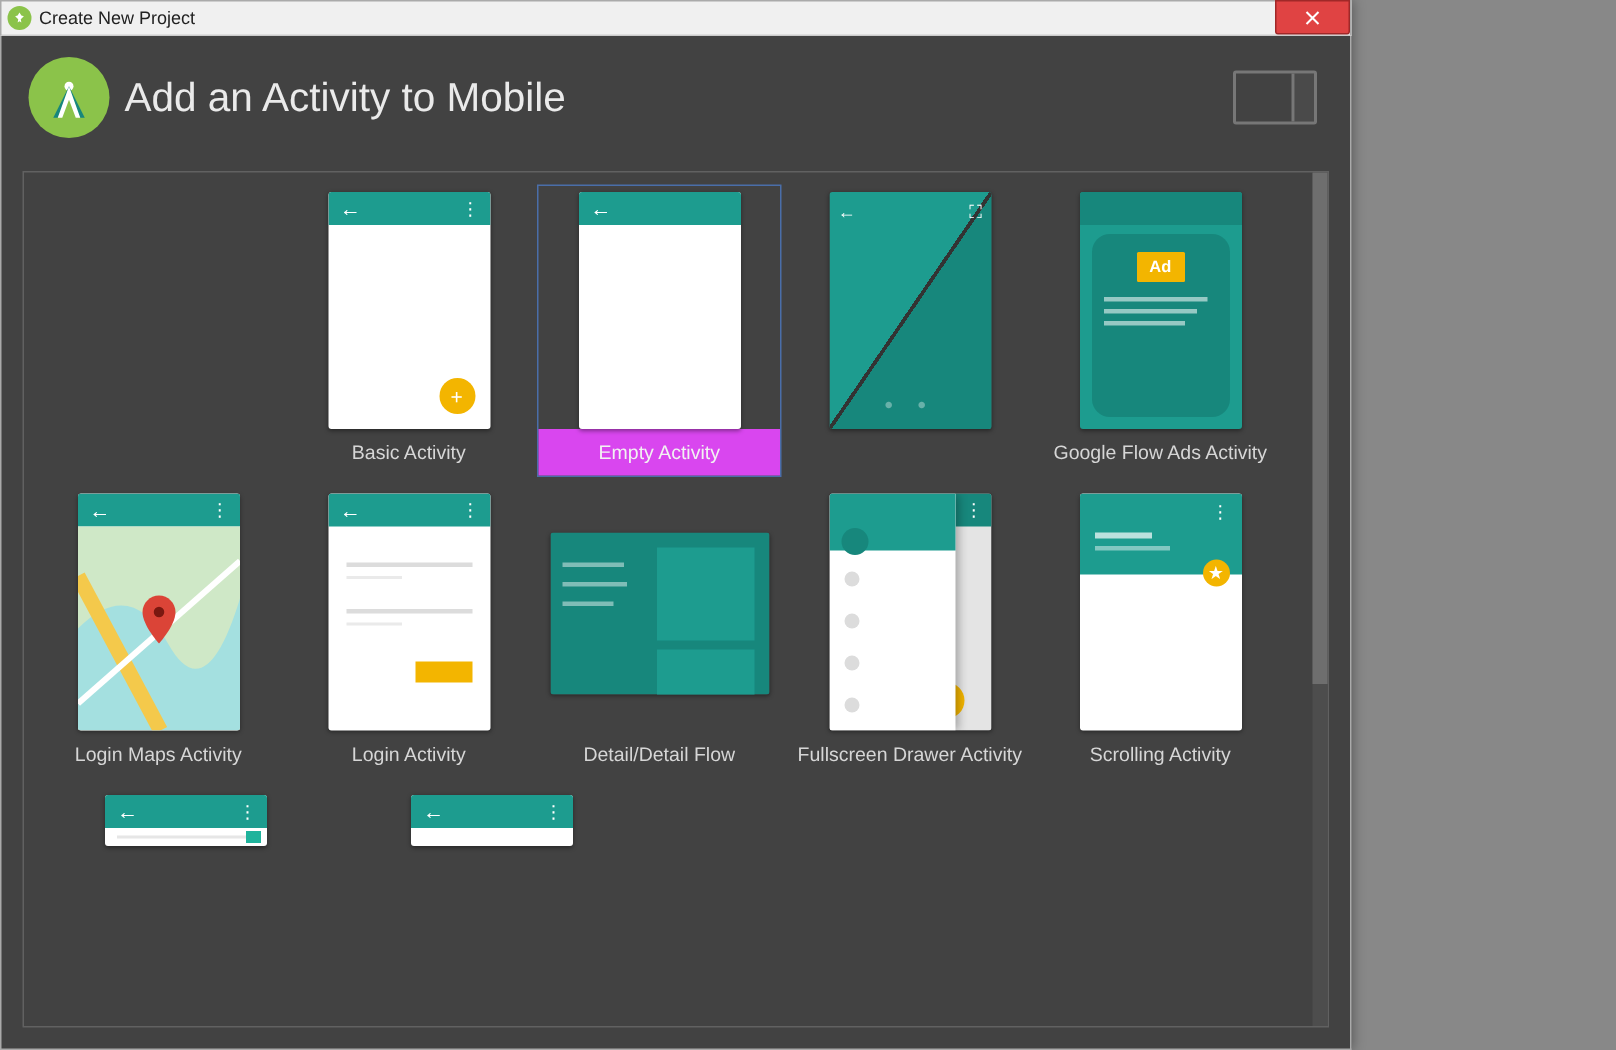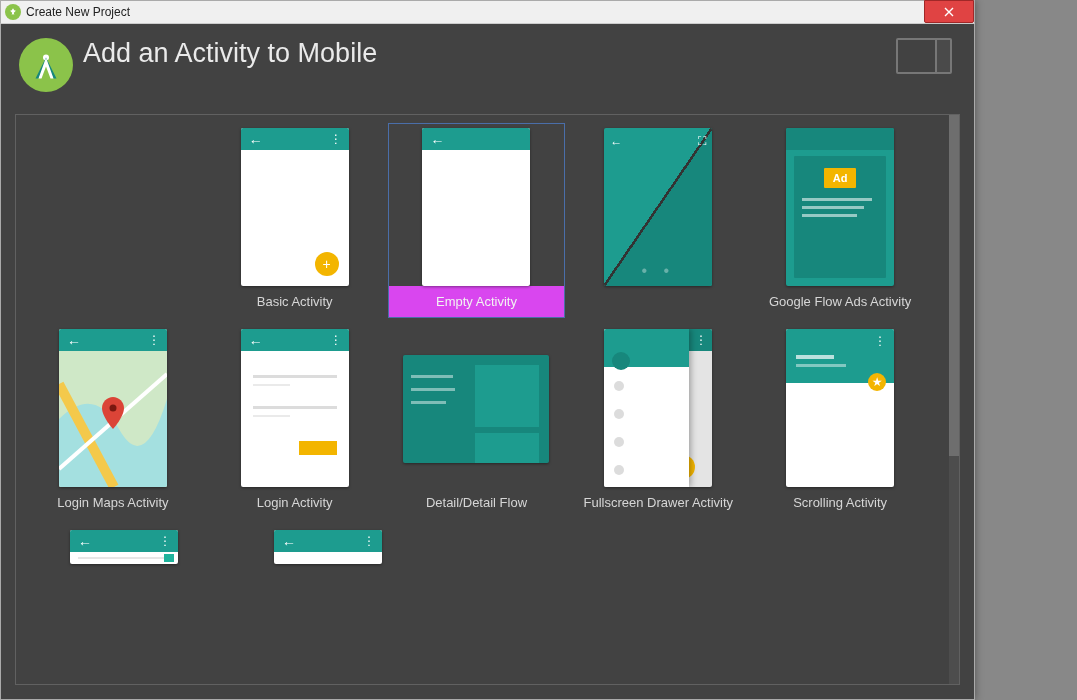--- a/index.html
+++ b/index.html
@@ -1,22 +1,22 @@
 <!DOCTYPE html>
 <html><head>
 <meta charset="utf-8">
 <style>
   html,body{margin:0;padding:0;width:1077px;height:700px;font-family:"Segoe UI",Arial,sans-serif;background:#888;overflow:hidden}
-  .window{width:975px;height:700px;display:flex;flex-direction:column;box-shadow:0 0 8px rgba(0,0,0,.4)}
+  .window{width:901px;height:700px;display:flex;flex-direction:column;box-shadow:0 0 8px rgba(0,0,0,.4)}
   .titlebar{height:22px;background:#f0f0f0;border:1px solid #aaa;border-bottom:1px solid #ccc;display:flex;align-items:center;font-size:12px;color:#222;position:relative}
   .titlebar .app-icon{width:16px;height:16px;margin:0 5px 0 4px;border-radius:50%;background:#8bc34a;display:flex;align-items:center;justify-content:center}
   .titlebar .app-icon svg{width:10px;height:10px}
   .close-btn{position:absolute;right:0;top:-1px;width:48px;height:21px;background:#e04343;border:1px solid #a02828;border-radius:0 0 2px 2px;display:flex;align-items:center;justify-content:center;color:#fff;font-size:12px;cursor:pointer}
   .dialog{flex:1;background:#424242;padding:14px;border:1px solid #aaa;border-top:none;display:flex;flex-direction:column}
-  .header{display:flex;margin-bottom:22px;margin-left:4px}
+  .header{display:flex;align-items:center;margin-bottom:22px;margin-left:4px}
   .big-icon{width:54px;height:54px;border-radius:50%;background:#8bc34a;display:flex;align-items:center;justify-content:center;margin-right:10px}
   .big-icon svg{width:36px;height:36px}
   .page-title{color:#eaeaea;font-size:27px;font-weight:300}
   .platform-icon{margin-left:auto;margin-right:8px;width:52px;height:32px;border:2px solid #777;border-radius:2px;display:flex}
   .platform-icon div{border-right:2px solid #777;flex:1}
   .platform-icon div:last-child{flex:.35;border:none;background:rgba(120,120,120,.15)}
   .gallery-wrap{flex:1;border:1px solid #616161;background:#424242;position:relative;display:flex}
   .gallery{flex:1;padding:8px 20px 8px 8px;overflow:hidden}
   .scrollbar{width:10px;background:#4d4d4d;position:relative}
   .scrollbar .thumb{position:absolute;top:0;left:0;right:0;height:60%;background:#6e6e6e}
@@ -34,21 +34,21 @@
   .bar.dark{background:#17877c}
   .back{color:#fff;font-size:14px}
   .dots{color:#fff;font-size:12px;letter-spacing:-1px;line-height:8px}
   .fab{position:absolute;bottom:10px;right:10px;width:24px;height:24px;border-radius:50%;background:#f3b500;display:flex;align-items:center;justify-content:center;color:#fff;font-size:14px}
   
   .fs{position:absolute;inset:0;background:#1d9c8f}
   .fs .slash{position:absolute;inset:0;background:linear-gradient(to bottom right,transparent 49.3%,#333 49.3%,#333 50.7%,#17877c 50.7%)}
   .fs .tb{position:absolute;top:6px;left:6px;right:6px;display:flex;justify-content:space-between;color:#fff;font-size:12px}
   .fs .bb{position:absolute;bottom:6px;left:0;right:0;text-align:center;color:rgba(255,255,255,.35);font-size:16px;letter-spacing:6px}
   
-  .ad-card{position:absolute;top:28px;left:8px;right:8px;bottom:8px;background:#17877c;border-radius:1px;padding:8px}
+  .ad-card{position:absolute;top:28px;left:8px;right:8px;bottom:8px;background:#17877c;border-radius:12px;padding:8px}
   .ad-badge{width:32px;height:20px;background:#f3b500;margin:4px auto 10px;border-radius:1px;color:#fff;font-size:11px;display:flex;align-items:center;justify-content:center;font-weight:600}
   .ad-line{height:3px;background:rgba(255,255,255,.55);margin-bottom:5px}
   
   .map-svg{position:absolute;inset:0}
   
   .login-body{padding:14px 12px}
   .login-line{height:3px;background:#dcdcdc;margin:10px 0 6px}
   .login-sub{height:2px;width:45%;background:#eaeaea;margin-bottom:20px}
   .login-btn{width:38px;height:14px;background:#f3b500;margin-left:auto}
   

